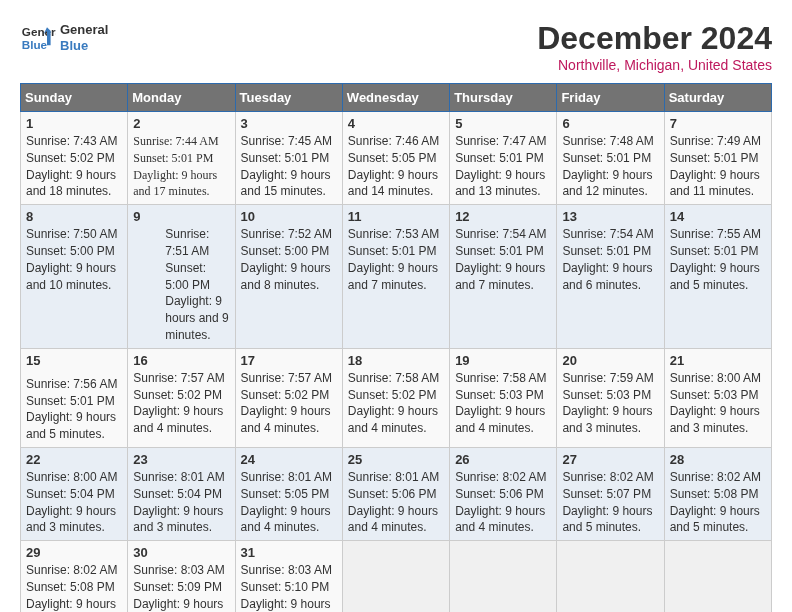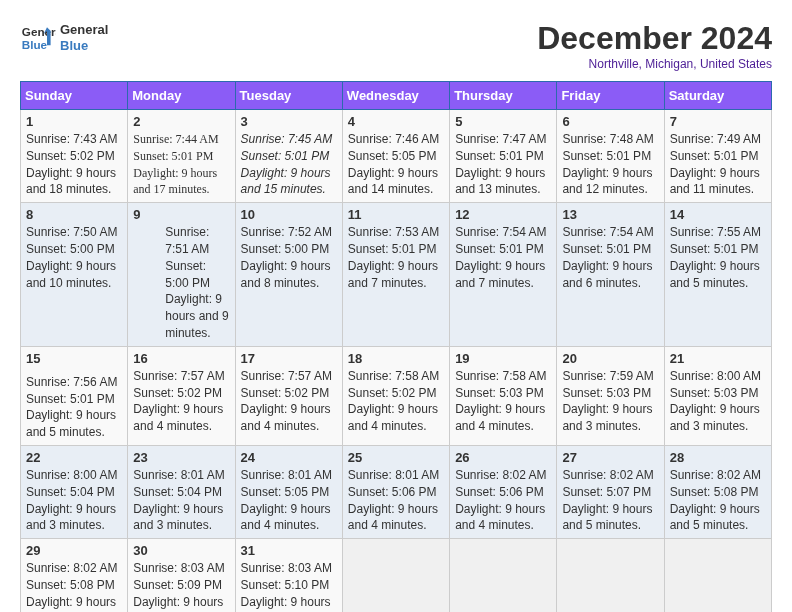--- a/index.html
+++ b/index.html
@@ -34,29 +34,29 @@
     .title-block {
       text-align: right;
       margin-left: 27px;
     }
     .month-title {
       font-size: 32px;
       font-weight: bold;
       color: #333;
     }
     .location {
-      font-size: 12px;
-      color: #4c1d95;
+      font-size: 14px;
+      color: #be185d;
     }
     table {
       width: 100%;
       border-collapse: collapse;
     }
     thead tr th {
-      background-color: #8b5cf6;
+      background-color: #737373;
       color: #fff;
       font-size: 13px;
       font-weight: bold;
       padding: 6px 4px;
       text-align: left;
       border: 1px solid #2c6aad;
     }
     tbody tr td {
       vertical-align: top;
       border: 1px solid #ccc;
@@ -129,21 +129,21 @@
 Daylight: 9 hours and 18 minutes.</div>
         </td>
         <td>
           <span class="day-number">2</span>
           <div class="day-info" style="white-space: pre-line; font-family: Liberation Serif, serif;">Sunrise: 7:44 AM
 Sunset: 5:01 PM
 Daylight: 9 hours and 17 minutes.</div>
         </td>
         <td>
           <span class="day-number">3</span>
-          <div class="day-info" style="white-space: pre-line; font-style: italic;">Sunrise: 7:45 AM
+          <div class="day-info" style="white-space: pre-line;">Sunrise: 7:45 AM
 Sunset: 5:01 PM
 Daylight: 9 hours and 15 minutes.</div>
         </td>
         <td>
           <span class="day-number">4</span>
           <div class="day-info" style="white-space: pre-line;">Sunrise: 7:46 AM
 Sunset: 5:05 PM
 Daylight: 9 hours and 14 minutes.</div>
         </td>
         <td>

